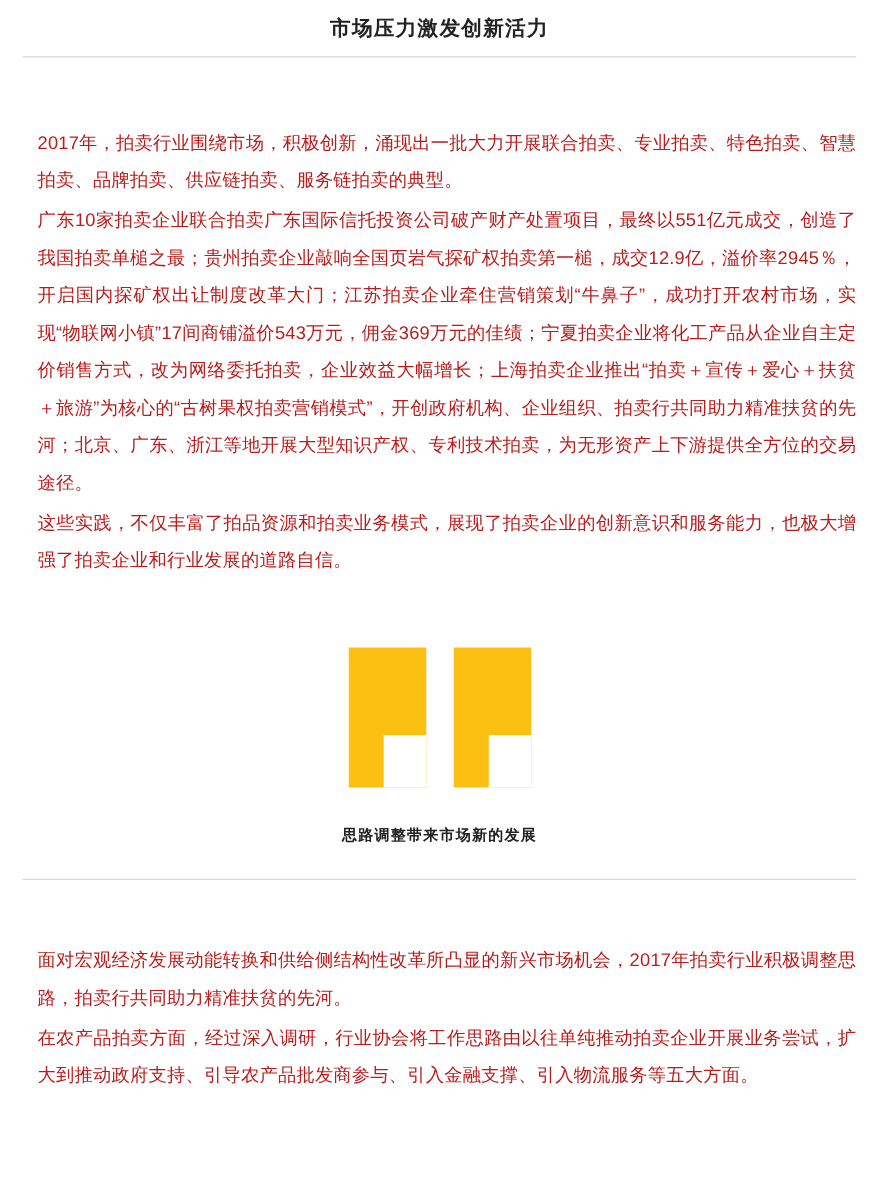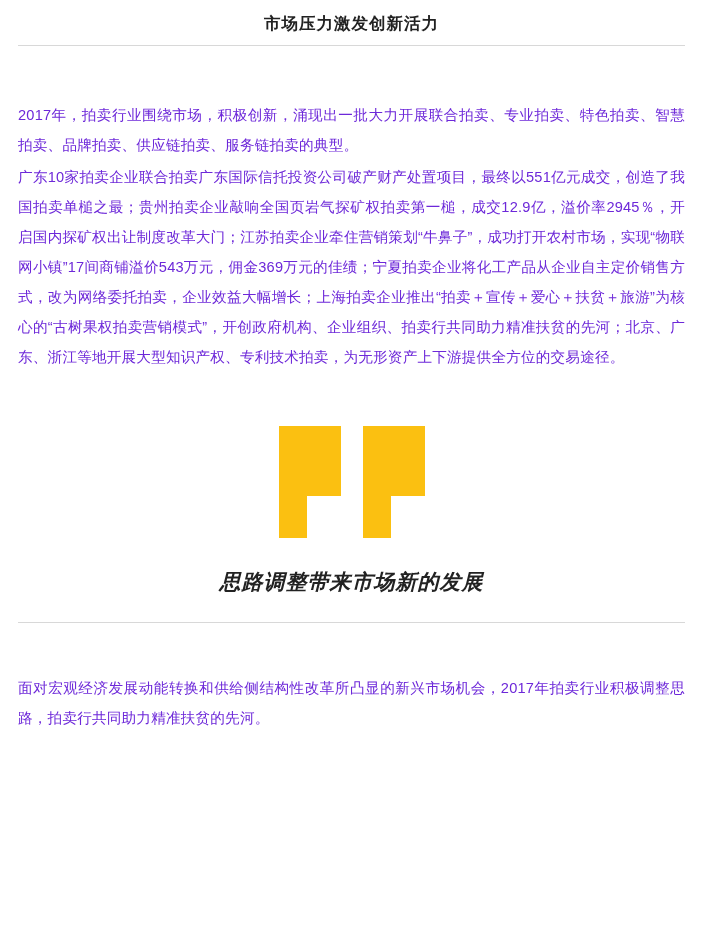--- a/index.html
+++ b/index.html
@@ -33,24 +33,24 @@
     border: 0;
     border-top: 1px solid #d8d8d8;
     margin: 0;
     width: 100%;
   }
   .gap-after-rule-1 { height: 42px; }
   .body-block {
     padding-top: 12px;
   }
   p.para {
-    margin: 0 0 2px 0;
+    margin: 0 0 2px 12px;
     font-size: 14.6px;
     line-height: 30px;
-    color: #6d28d9;
+    color: #b91c1c;
     text-align: justify;
     text-justify: inter-ideograph;
     letter-spacing: 0.2px;
   }
   .quote-wrap {
     padding: 52px 0 6px 0;
     display: flex;
     justify-content: center;
     align-items: flex-start;
   }
@@ -74,43 +74,43 @@
   .qbar-group .notch {
     position: absolute;
     right: 0;
     bottom: 0;
     width: 34px;
     height: 42px;
     background: #ffffff;
   }
   .quote-caption {
     text-align: center;
-    font-size: 21px;
+    font-size: 12px;
     font-weight: bold;
     color: #222222;
     letter-spacing: 1px;
     padding: 24px 0 26px 0;
-    font-style: italic;
   }
   .gap-after-rule-2 { height: 38px; }
 </style>
 </head>
 <body>
 
 <div class="page">
 
   <div class="section-heading">市场压力激发创新活力</div>
 
   <hr class="rule">
 
   <div class="gap-after-rule-1"></div>
 
   <div class="body-block">
     <p class="para">2017年，拍卖行业围绕市场，积极创新，涌现出一批大力开展联合拍卖、专业拍卖、特色拍卖、智慧拍卖、品牌拍卖、供应链拍卖、服务链拍卖的典型。</p>
     <p class="para">广东10家拍卖企业联合拍卖广东国际信托投资公司破产财产处置项目，最终以551亿元成交，创造了我国拍卖单槌之最；贵州拍卖企业敲响全国页岩气探矿权拍卖第一槌，成交12.9亿，溢价率2945％，开启国内探矿权出让制度改革大门；江苏拍卖企业牵住营销策划“牛鼻子”，成功打开农村市场，实现“物联网小镇”17间商铺溢价543万元，佣金369万元的佳绩；宁夏拍卖企业将化工产品从企业自主定价销售方式，改为网络委托拍卖，企业效益大幅增长；上海拍卖企业推出“拍卖＋宣传＋爱心＋扶贫＋旅游”为核心的“古树果权拍卖营销模式”，开创政府机构、企业组织、拍卖行共同助力精准扶贫的先河；北京、广东、浙江等地开展大型知识产权、专利技术拍卖，为无形资产上下游提供全方位的交易途径。</p>
+    <p class="para">这些实践，不仅丰富了拍品资源和拍卖业务模式，展现了拍卖企业的创新意识和服务能力，也极大增强了拍卖企业和行业发展的道路自信。</p>
   </div>
 
   <div class="quote-wrap">
     <div class="quote-mark">
       <div class="qbar-group">
         <div class="stem"></div>
         <div class="notch"></div>
       </div>
       <div class="qbar-group">
         <div class="stem"></div>
@@ -120,15 +120,16 @@
   </div>
 
   <div class="quote-caption">思路调整带来市场新的发展</div>
 
   <hr class="rule">
 
   <div class="gap-after-rule-2"></div>
 
   <div class="body-block">
     <p class="para">面对宏观经济发展动能转换和供给侧结构性改革所凸显的新兴市场机会，2017年拍卖行业积极调整思路，拍卖行共同助力精准扶贫的先河。</p>
+    <p class="para">在农产品拍卖方面，经过深入调研，行业协会将工作思路由以往单纯推动拍卖企业开展业务尝试，扩大到推动政府支持、引导农产品批发商参与、引入金融支撑、引入物流服务等五大方面。</p>
   </div>
 
 </div>
 
 </body></html>

